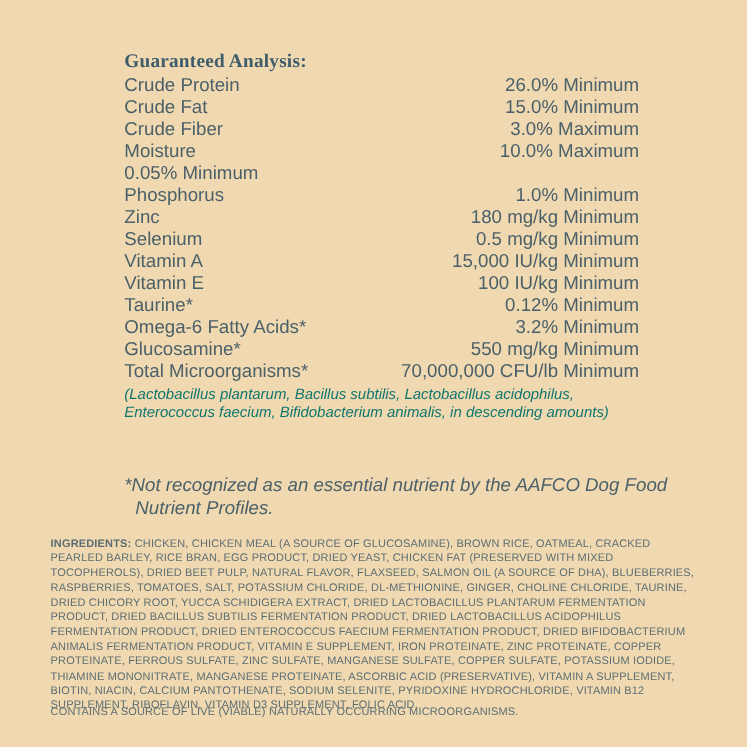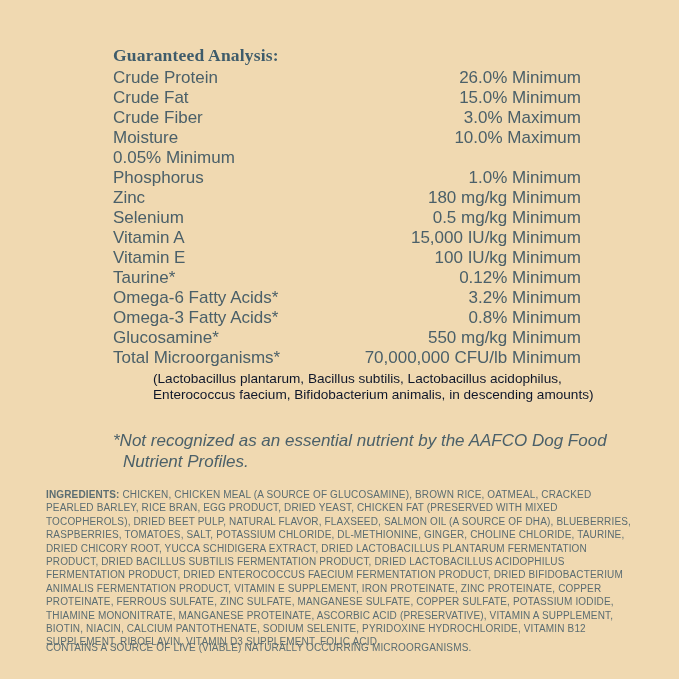--- a/index.html
+++ b/index.html
@@ -31,26 +31,26 @@
   }
   .ga-row {
     display: flex;
     justify-content: space-between;
     align-items: baseline;
   }
   .ga-row .nutrient { white-space: nowrap; }
   .ga-row .value { white-space: nowrap; text-align: right; }
 
   .micro-note {
+    font-style: italic;
     font-size: 13.6px;
     line-height: 16px;
     width: 472px;
     margin-top: 3px;
-    color: #0f172a;
-    margin-left: 40px;
+    color: #0f766e;
   }
 
   .footnote {
     position: absolute;
     left: 113px;
     top: 430px;
     width: 505px;
     padding-left: 10px;
     text-indent: -10px;
     color: #4b6069;
@@ -131,24 +131,20 @@
     </div>
     <div class="ga-row">
       <span class="nutrient">Taurine*</span>
       <span class="value">0.12% Minimum</span>
     </div>
     <div class="ga-row">
       <span class="nutrient">Omega-6 Fatty Acids*</span>
       <span class="value">3.2% Minimum</span>
     </div>
     <div class="ga-row">
-      <span class="nutrient">Omega-3 Fatty Acids*</span>
-      <span class="value">0.8% Minimum</span>
-    </div>
-    <div class="ga-row">
       <span class="nutrient">Glucosamine*</span>
       <span class="value">550 mg/kg Minimum</span>
     </div>
     <div class="ga-row">
       <span class="nutrient">Total Microorganisms*</span>
       <span class="value">70,000,000 CFU/lb Minimum</span>
     </div>
 
     <div class="micro-note">(Lactobacillus plantarum, Bacillus subtilis, Lactobacillus acidophilus, Enterococcus faecium, Bifidobacterium animalis, in descending amounts)</div>
   </div>

